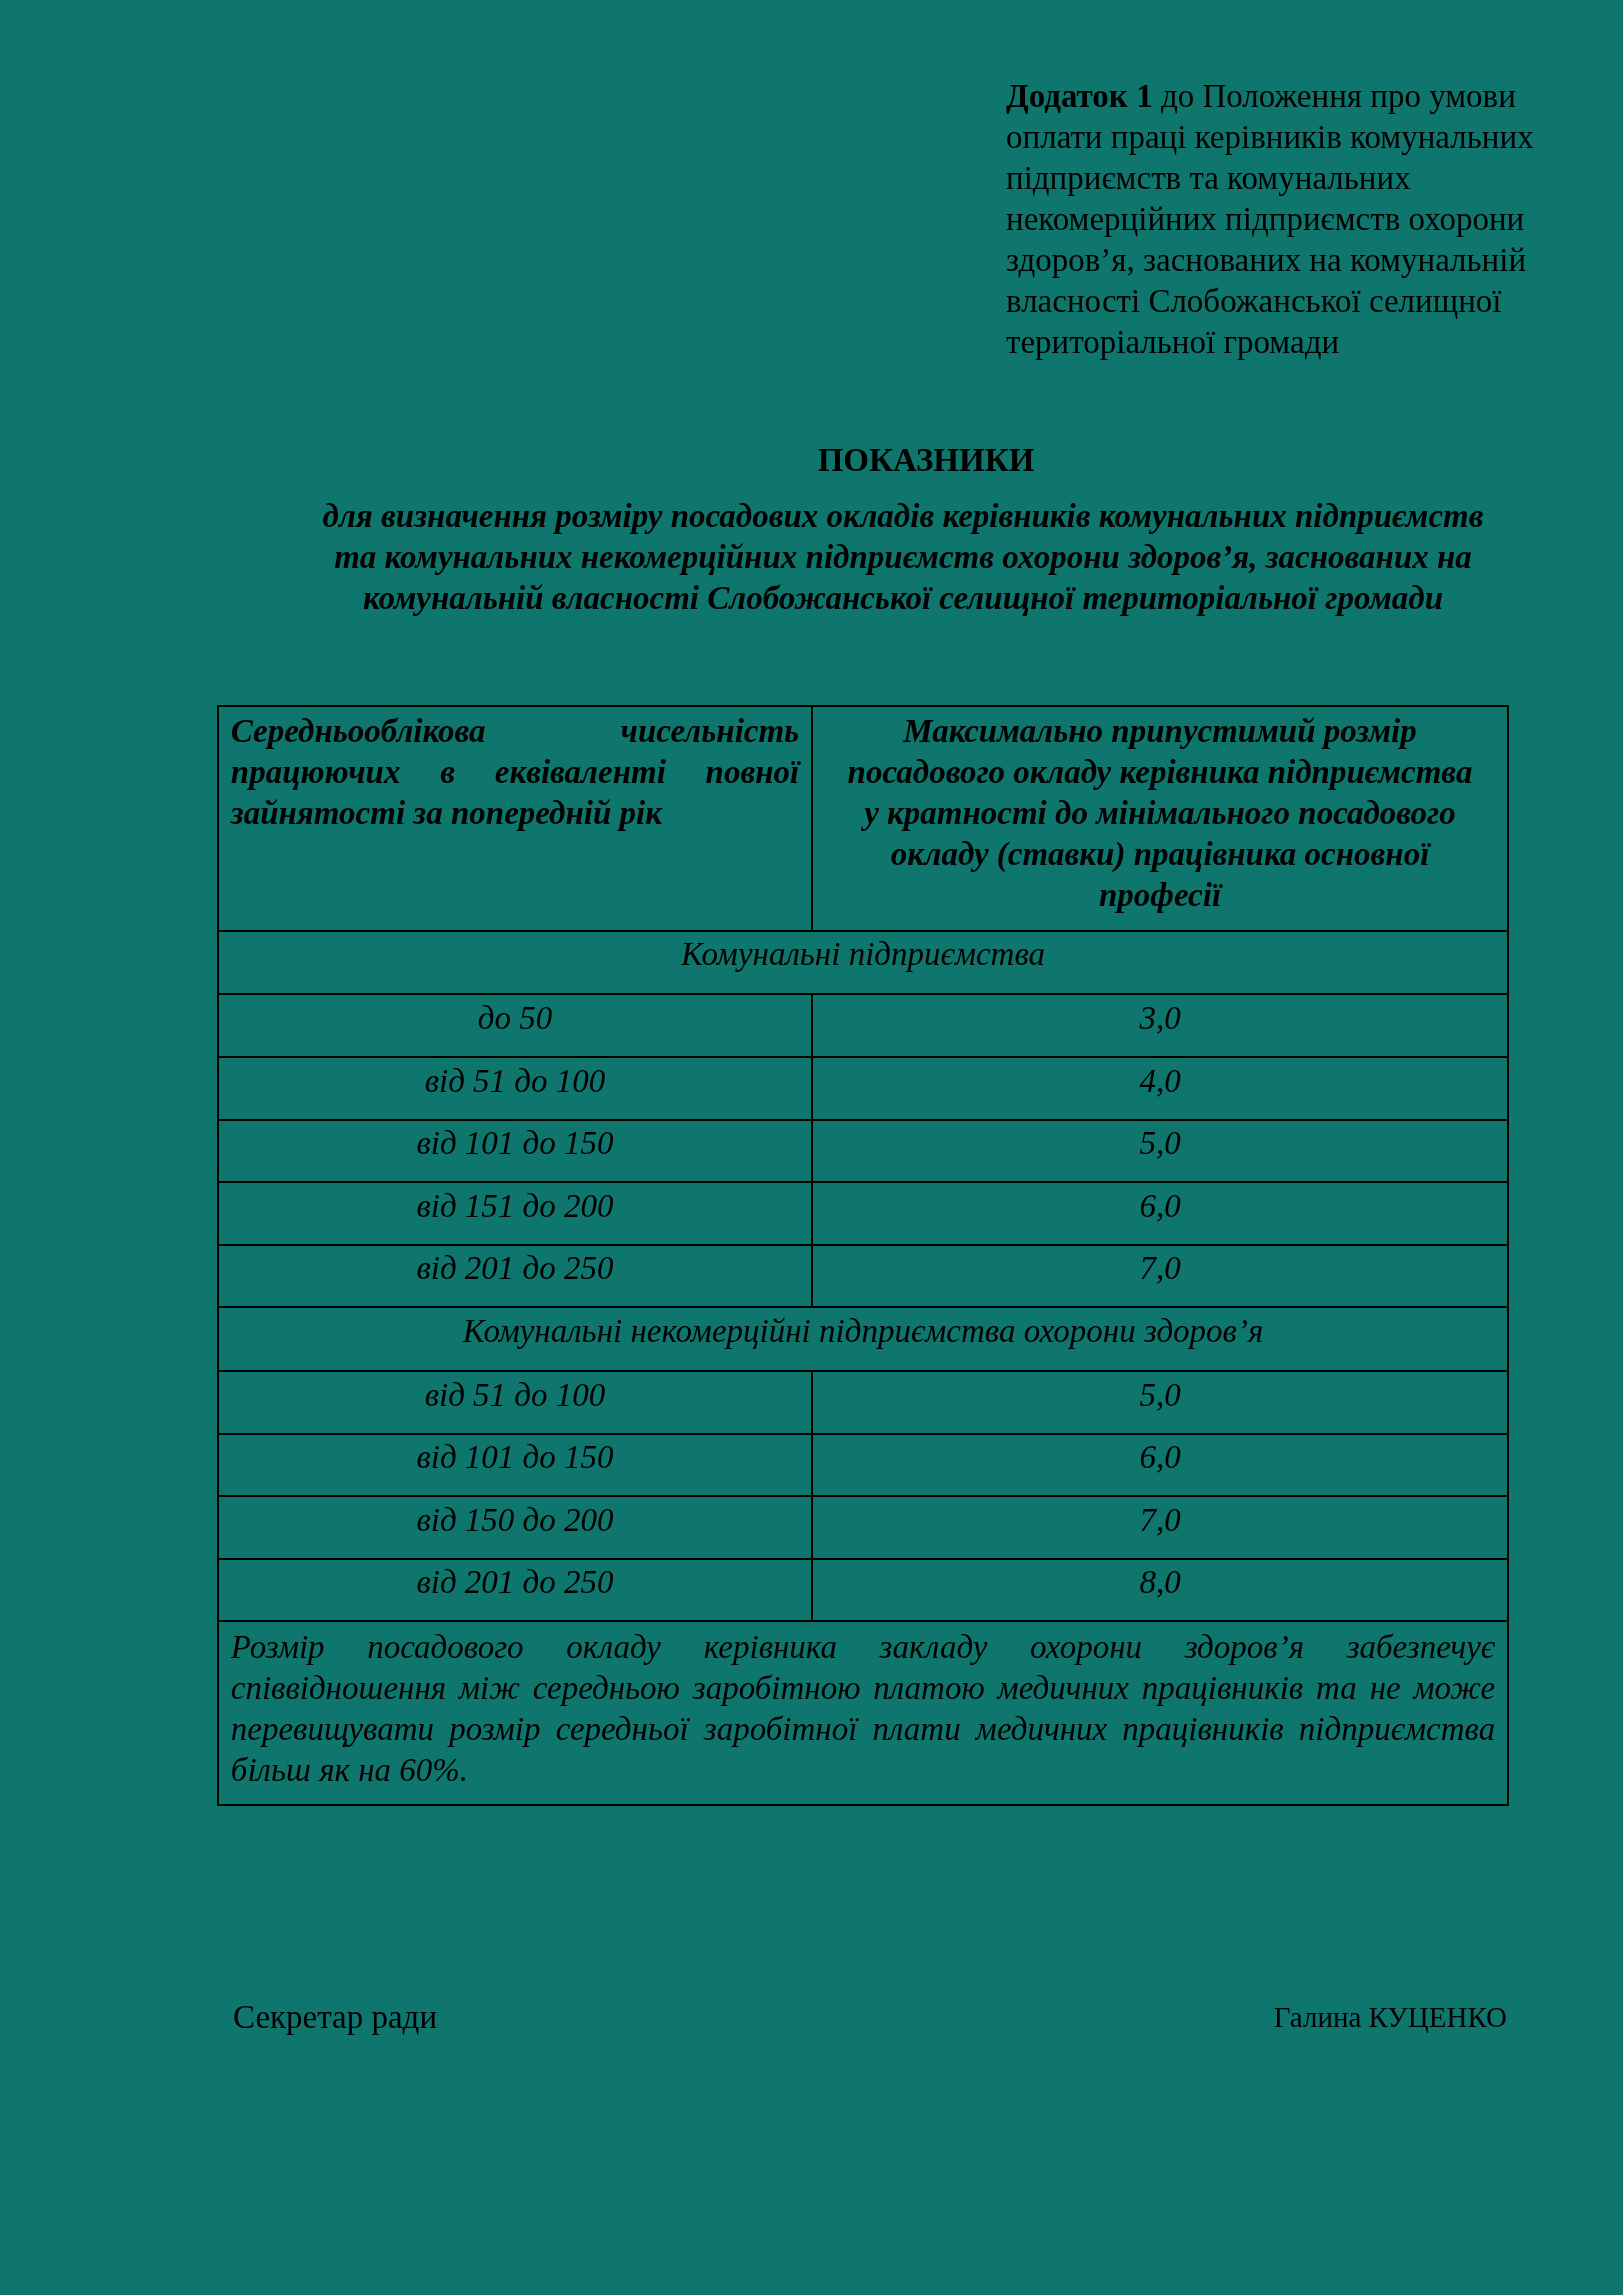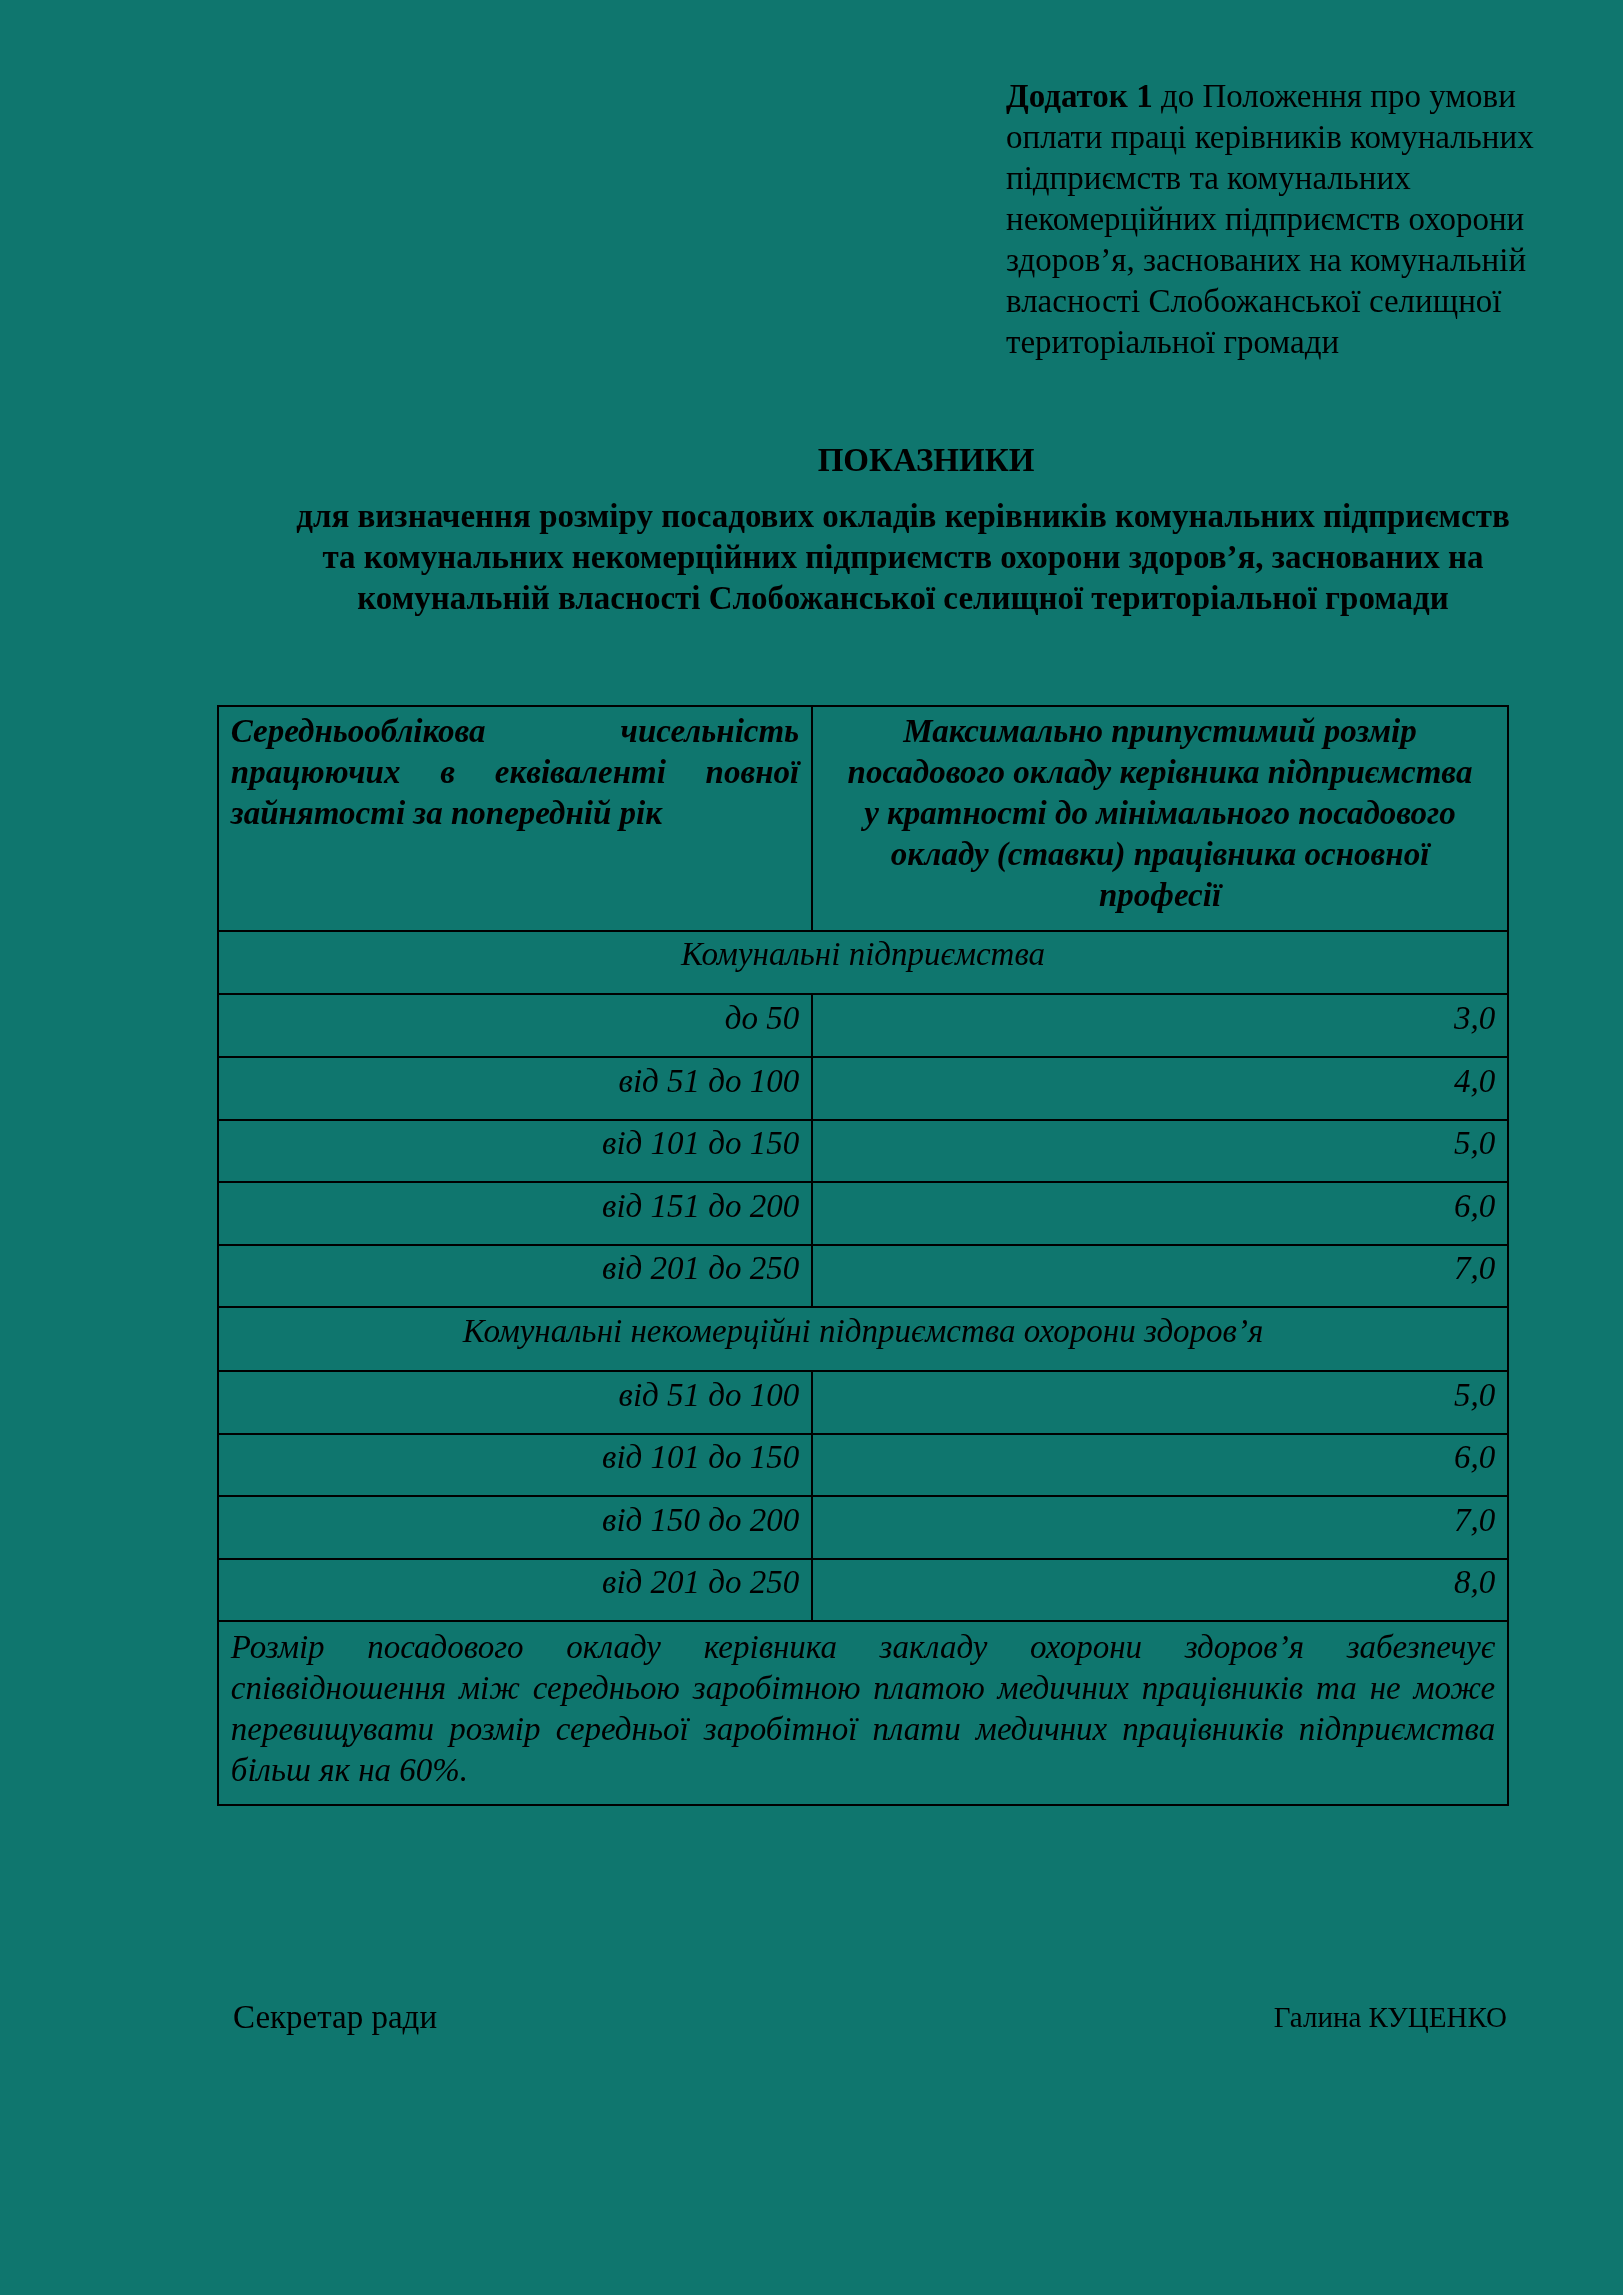--- a/index.html
+++ b/index.html
@@ -20,40 +20,40 @@
 
     
     .title {
       position: absolute; left: 0; top: 440px; width: 1852px;
       text-align: center; font-weight: bold; font-size: 33px; line-height: 41px;
     }
     .subtitle {
       position: absolute; left: 216px; top: 496px; width: 1374px;
       text-align: center; font-weight: bold; font-size: 33px; line-height: 41px;
     }
-    .subtitle .line { display: block; white-space: nowrap; }
+    .subtitle .line { display: block; white-space: nowrap; font-style: italic; }
 
     
     .tbl {
       position: absolute; left: 217px; top: 705px; width: 1290px;
       border-collapse: collapse; table-layout: fixed;
       font-size: 33px; line-height: 41px;
     }
     .tbl td {
       border: 2.6px solid #000; padding: 0 11.8px; vertical-align: top; font-style: italic;
     }
     .tbl col.c1 { width: 594px; }
     .tbl col.c2 { width: 696px; }
     .tbl .hdr td { height: 219px; padding-top: 3.9px; font-weight: bold; }
     .tbl .hdr td.left { text-align: justify; text-align-last: left; }
     .tbl .hdr td.left .jl { display: block; text-align: justify; text-align-last: justify; }
     .tbl .hdr td.left .jl.last { text-align-last: left; }
     .tbl .hdr td.right { text-align: center; }
     .tbl .section td { height: 59px; text-align: center; padding-top: 2.6px; margin-top: 31px; }
-    .tbl .row td { height: 58px; text-align: right; padding-top: 2.6px; }
+    .tbl .row td { height: 58px; text-align: center; padding-top: 2.6px; }
     .tbl .note td {
       height: 177px; padding-top: 5px; text-align: justify;
     }
     .tbl .note .jl { display: block; text-align: justify; text-align-last: justify; }
     .tbl .note .jl.last { text-align-last: left; }
 
     
     .sig-left {
       position: absolute; left: 233px; top: 1997px; font-size: 33px; line-height: 41px; white-space: nowrap;
     }

